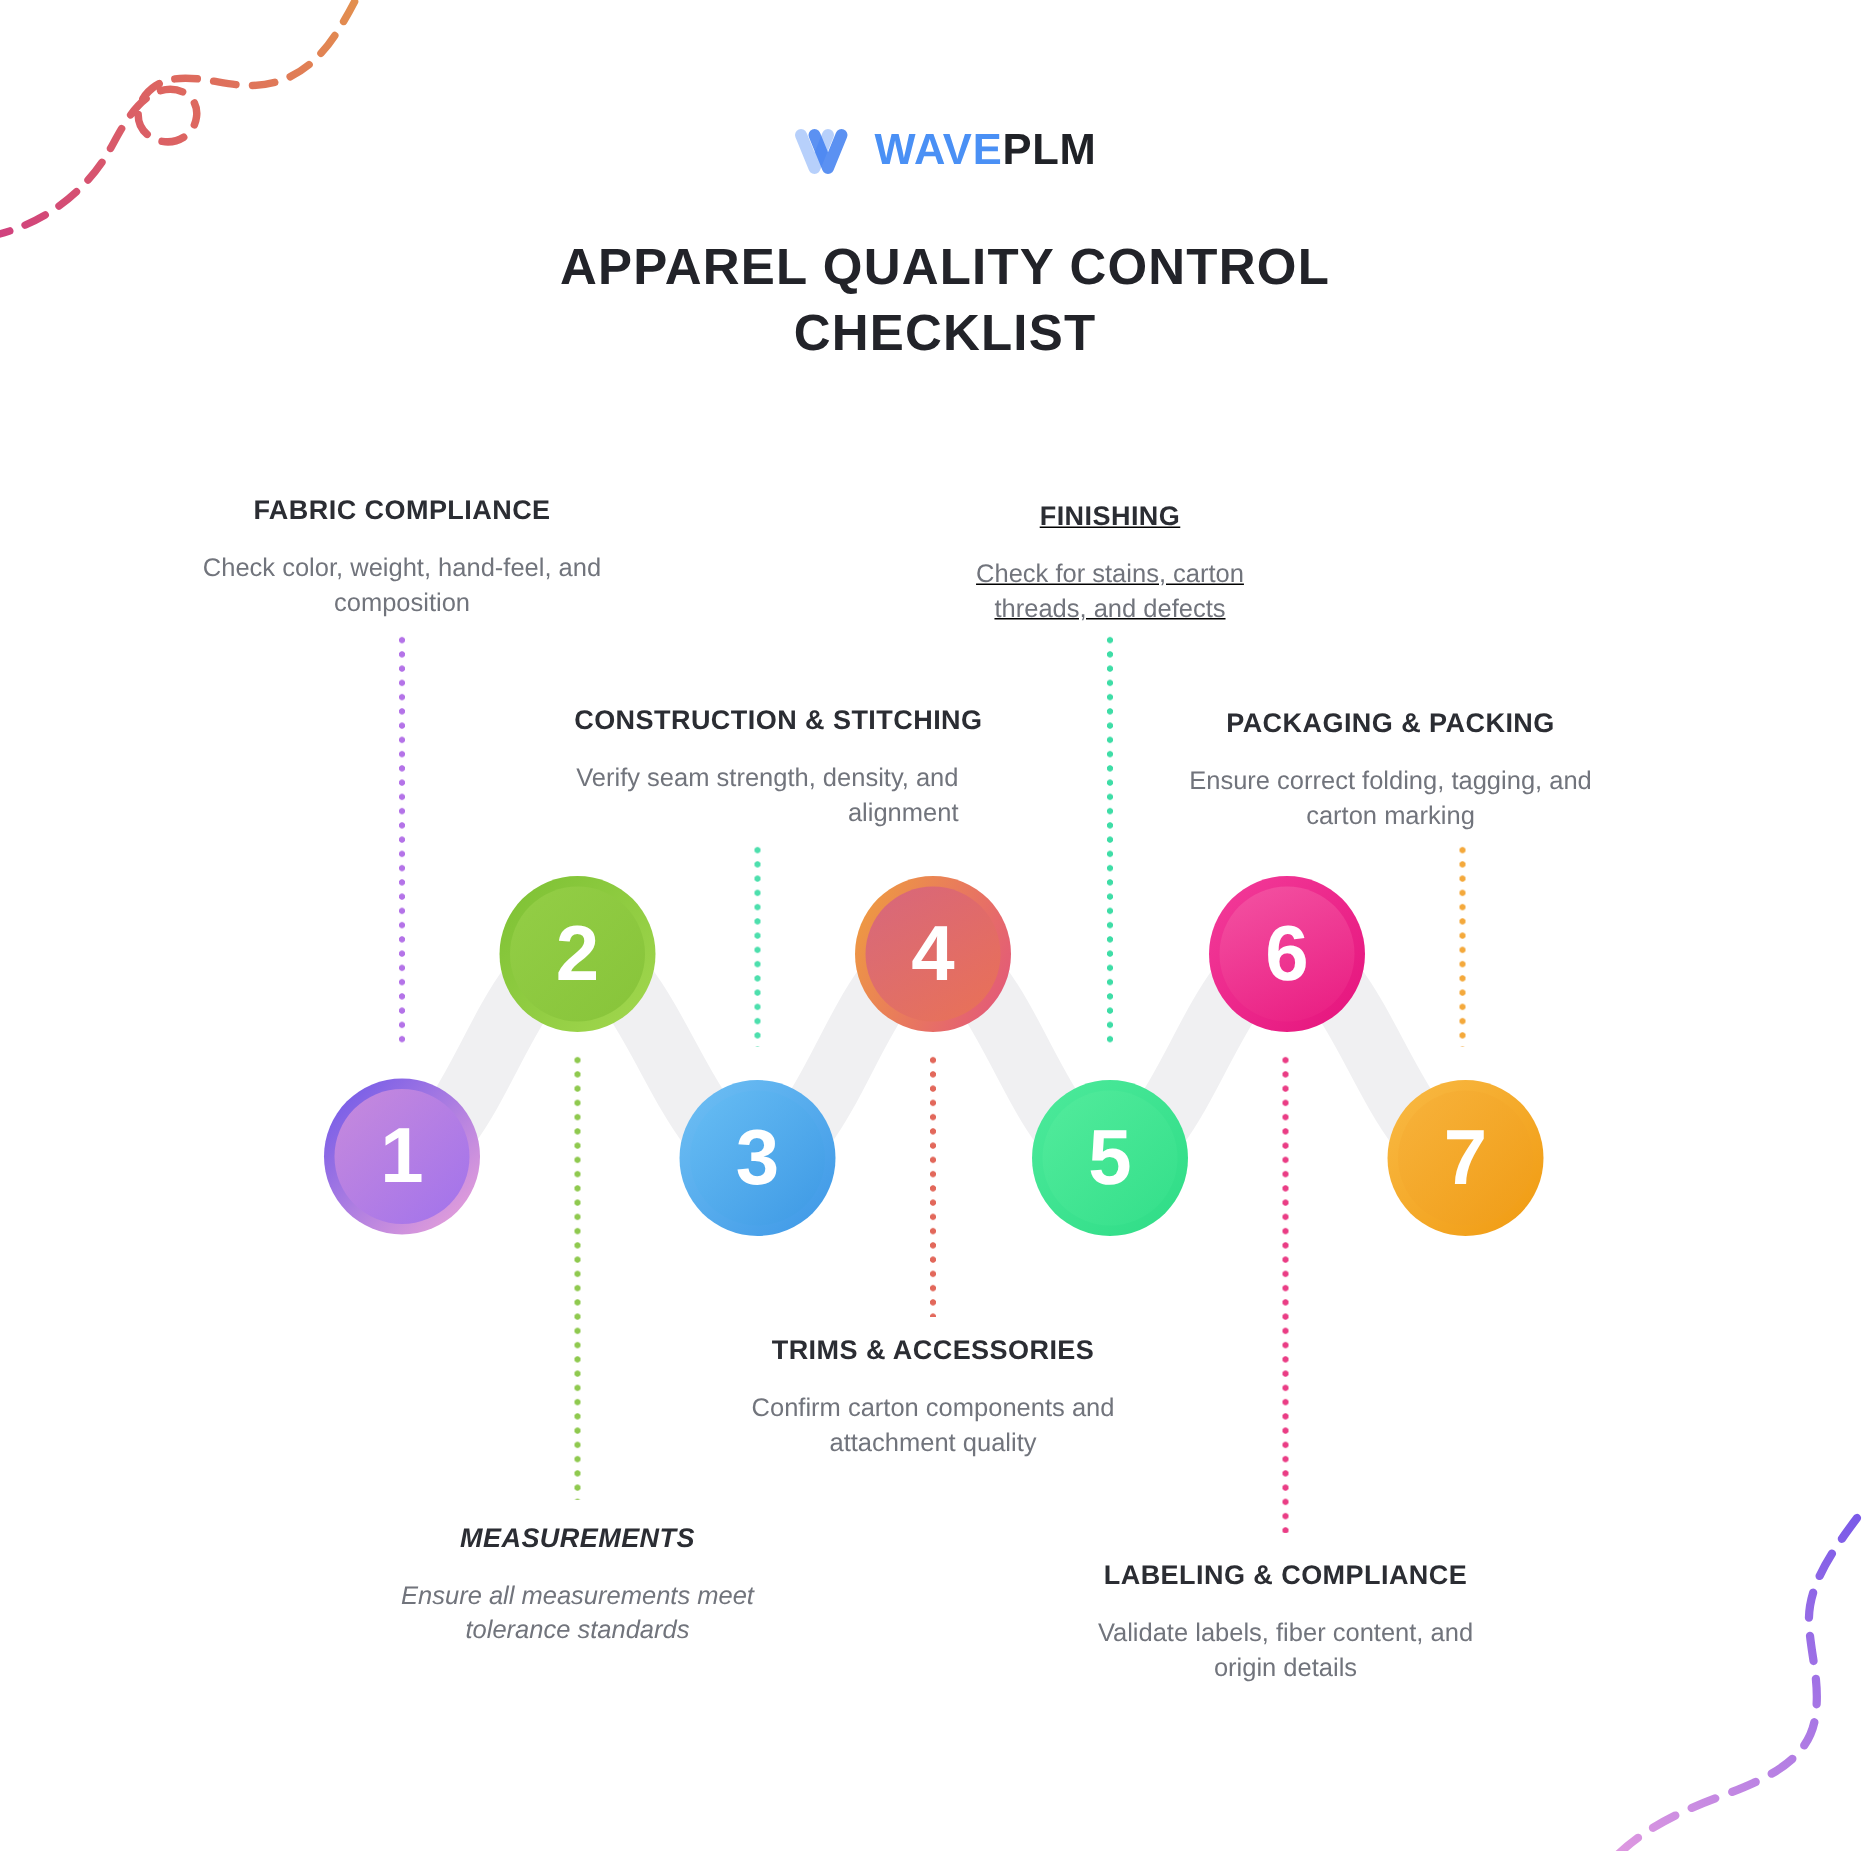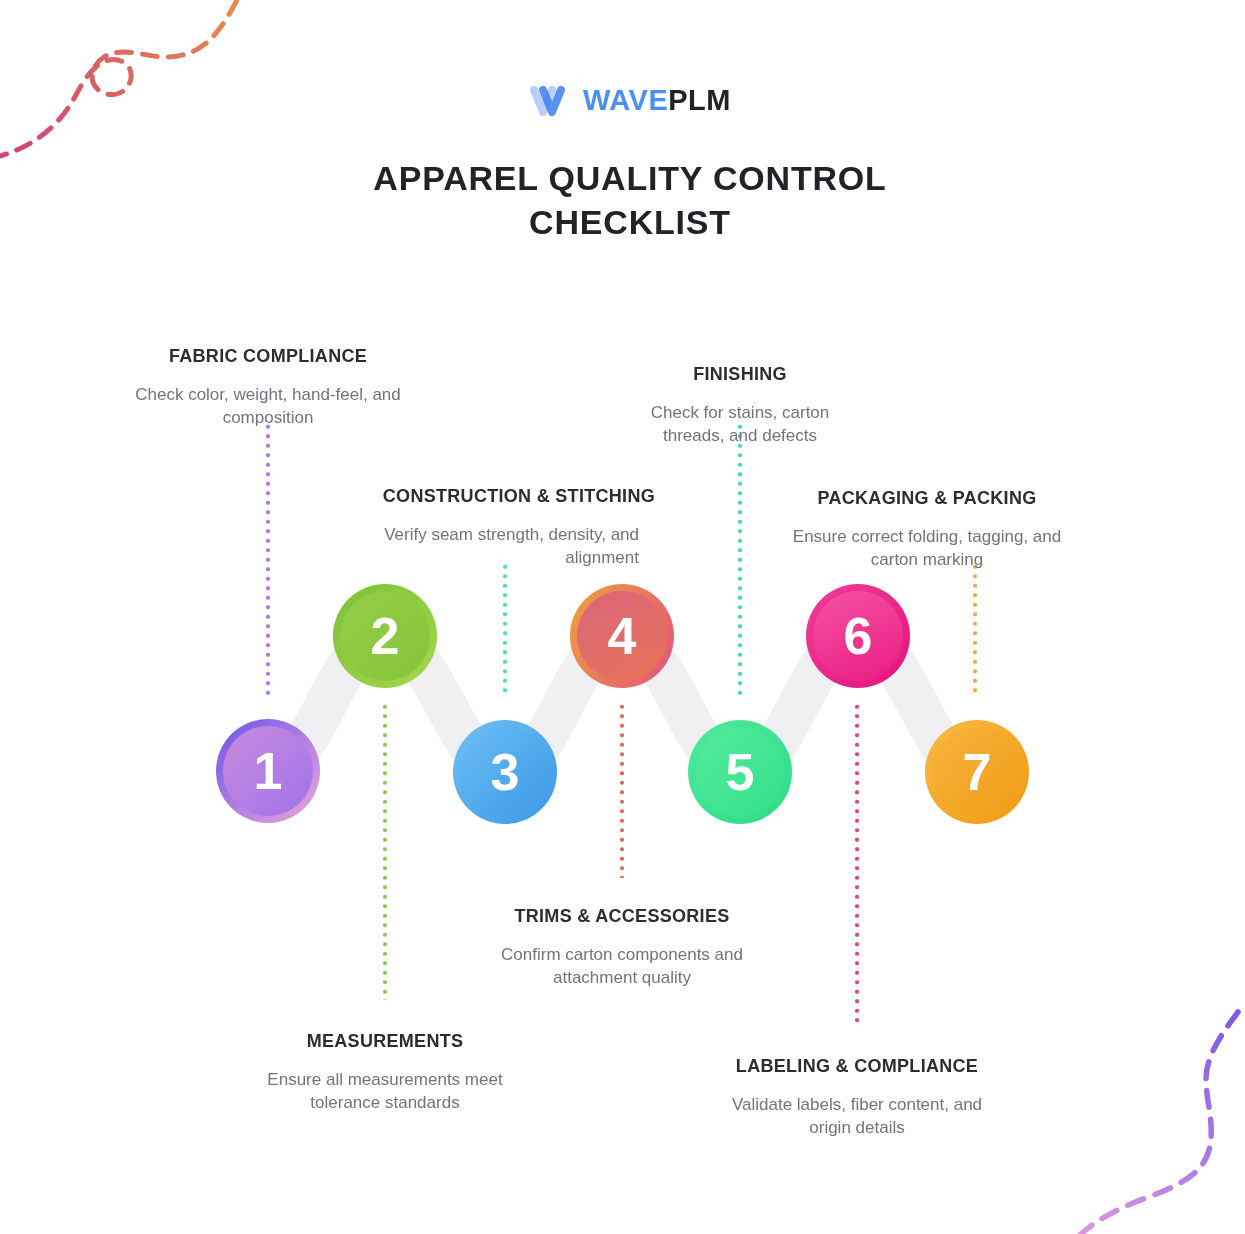--- a/index.html
+++ b/index.html
@@ -22,21 +22,21 @@
   .logo-plm{color:#202227;}
   .page-title{
     position:absolute;top:156px;left:0;right:0;
     text-align:center;
     font-size:34px;line-height:44px;font-weight:700;
     color:#222329;letter-spacing:.8px;
   }
   
   .label{position:absolute;text-align:center;}
   .label h3{
-    margin:16px 0 12px 0;
+    margin:0 0 12px 0;
     font-size:18px;font-weight:700;color:#2b2d33;letter-spacing:.3px;
   }
   .label p{
     margin:16px;
     font-size:17px;line-height:23px;color:#71747c;
   }
   
   .dots{
     position:absolute;width:4px;
     background-repeat:repeat-y;background-position:center top;
@@ -166,30 +166,30 @@
   </div>
 
   <div class="label" style="left:113px;top:330px;width:310px;">
     <h3>FABRIC COMPLIANCE</h3>
     <p>Check color, weight, hand-feel, and composition</p>
   </div>
   <div class="label" style="left:355px;top:470px;width:300px;text-align:right;">
     <h3>CONSTRUCTION &amp; STITCHING</h3>
     <p>Verify seam strength, density, and alignment</p>
   </div>
-  <div class="label" style="left:605px;top:348px;width:270px;">
+  <div class="label" style="left:605px;top:334px;width:270px;text-decoration:underline;">
     <h3>FINISHING</h3>
     <p>Check for stains, carton threads, and defects</p>
   </div>
   <div class="label" style="left:772px;top:472px;width:310px;">
     <h3>PACKAGING &amp; PACKING</h3>
     <p>Ensure correct folding, tagging, and carton marking</p>
   </div>
 
-  <div class="label" style="left:245px;top:1015px;width:280px;">
+  <div class="label" style="left:245px;top:1015px;width:280px;font-style:italic;">
     <h3>MEASUREMENTS</h3>
     <p>Ensure all measurements meet tolerance standards</p>
   </div>
   <div class="label" style="left:477px;top:890px;width:290px;">
     <h3>TRIMS &amp; ACCESSORIES</h3>
     <p>Confirm carton components and attachment quality</p>
   </div>
   <div class="label" style="left:712px;top:1040px;width:290px;">
     <h3>LABELING &amp; COMPLIANCE</h3>
     <p>Validate labels, fiber content, and origin details</p>

